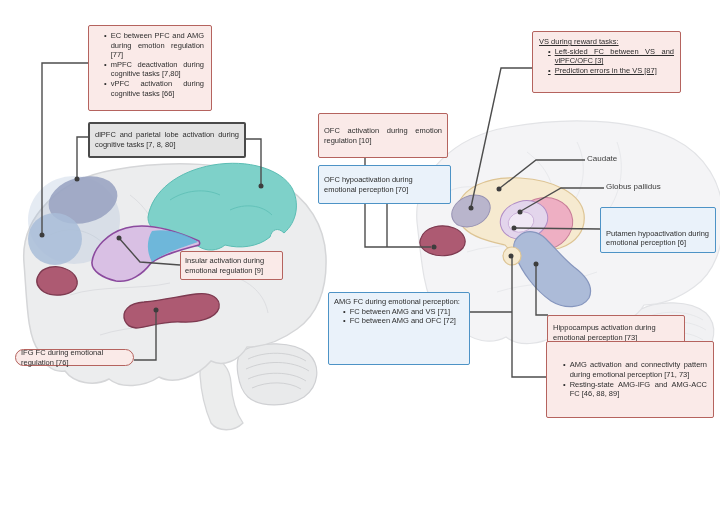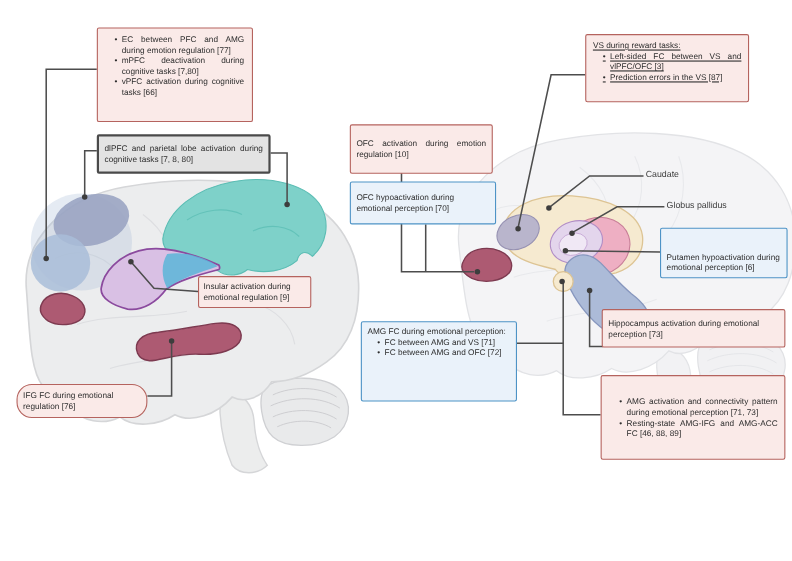--- a/index.html
+++ b/index.html
@@ -131,35 +131,35 @@
       <circle cx="434" cy="247" r="2.5"></circle>
       <circle cx="471" cy="208" r="2.5"></circle>
       <circle cx="499" cy="189" r="2.5"></circle>
       <circle cx="520" cy="212" r="2.5"></circle>
       <circle cx="514" cy="228" r="2.5"></circle>
       <circle cx="536" cy="264" r="2.5"></circle>
       <circle cx="511" cy="256" r="2.5"></circle>
     </g>
   </svg>
 
-  <div class="box pink" style="left:88px;top:25px;width:142px;height:86px;padding:5px 7px 5px 6px;">
+  <div class="box pink" style="left:88px;top:25px;width:124px;height:86px;padding:5px 7px 5px 6px;">
     <div class="bi indent">EC between PFC and AMG during emotion regulation [77]</div>
     <div class="bi indent">mPFC deactivation during cognitive tasks [7,80]</div>
     <div class="bi indent">vPFC activation during cognitive tasks [66]</div>
   </div>
 
   <div class="box gray vcenter just" style="left:88px;top:122px;width:158px;height:36px;">
       <span>dlPFC and parietal lobe activation during cognitive tasks [7, 8, 80]</span>
     </div>
 
   <div class="box pink vcenter" style="left:180px;top:251px;width:103px;height:29px;padding:4px 4px;">
       <span>Insular activation during emotional regulation [9]</span>
     </div>
 
-  <div class="box pink vcenter" style="left:15px;top:349px;width:119px;height:31px;border-radius:14px;">
+  <div class="box pink vcenter" style="left:15px;top:349px;width:119px;height:17px;border-radius:14px;">
       <span>IFG FC during emotional regulation [76]</span>
     </div>
 
   <div class="box pink vcenter just" style="left:318px;top:113px;width:130px;height:45px;padding:3px 5px;">
       <span>OFC activation during emotion regulation [10]</span>
     </div>
 
   <div class="box blue vcenter" style="left:318px;top:165px;width:133px;height:39px;">
       <span>OFC hypoactivation during emotional perception [70]</span>
     </div>
@@ -177,21 +177,21 @@
   </div>
 
   <div class="plain-label" style="left:587px;top:154px;">Caudate</div>
 
   <div class="plain-label" style="left:606px;top:182px;">Globus pallidus</div>
 
   <div class="box blue vcenter" style="left:600px;top:207px;width:116px;height:46px;justify-content:flex-end;">
       <span>Putamen hypoactivation during emotional perception [6]</span>
     </div>
 
-  <div class="box pink vcenter" style="left:547px;top:281px;width:167px;height:35px;">
+  <div class="box pink vcenter" style="left:547px;top:315px;width:138px;height:35px;">
       <span>Hippocampus activation during emotional perception [73]</span>
     </div>
 
   <div class="box pink vcenter" style="left:546px;top:341px;width:168px;height:77px;padding:5px 6px 5px 16px;">
     <div class="bi">AMG activation and connectivity pattern during emotional perception [71, 73]</div>
     <div class="bi">Resting-state AMG-IFG and AMG-ACC FC [46, 88, 89]</div>
   </div>
 
 </div>
 

